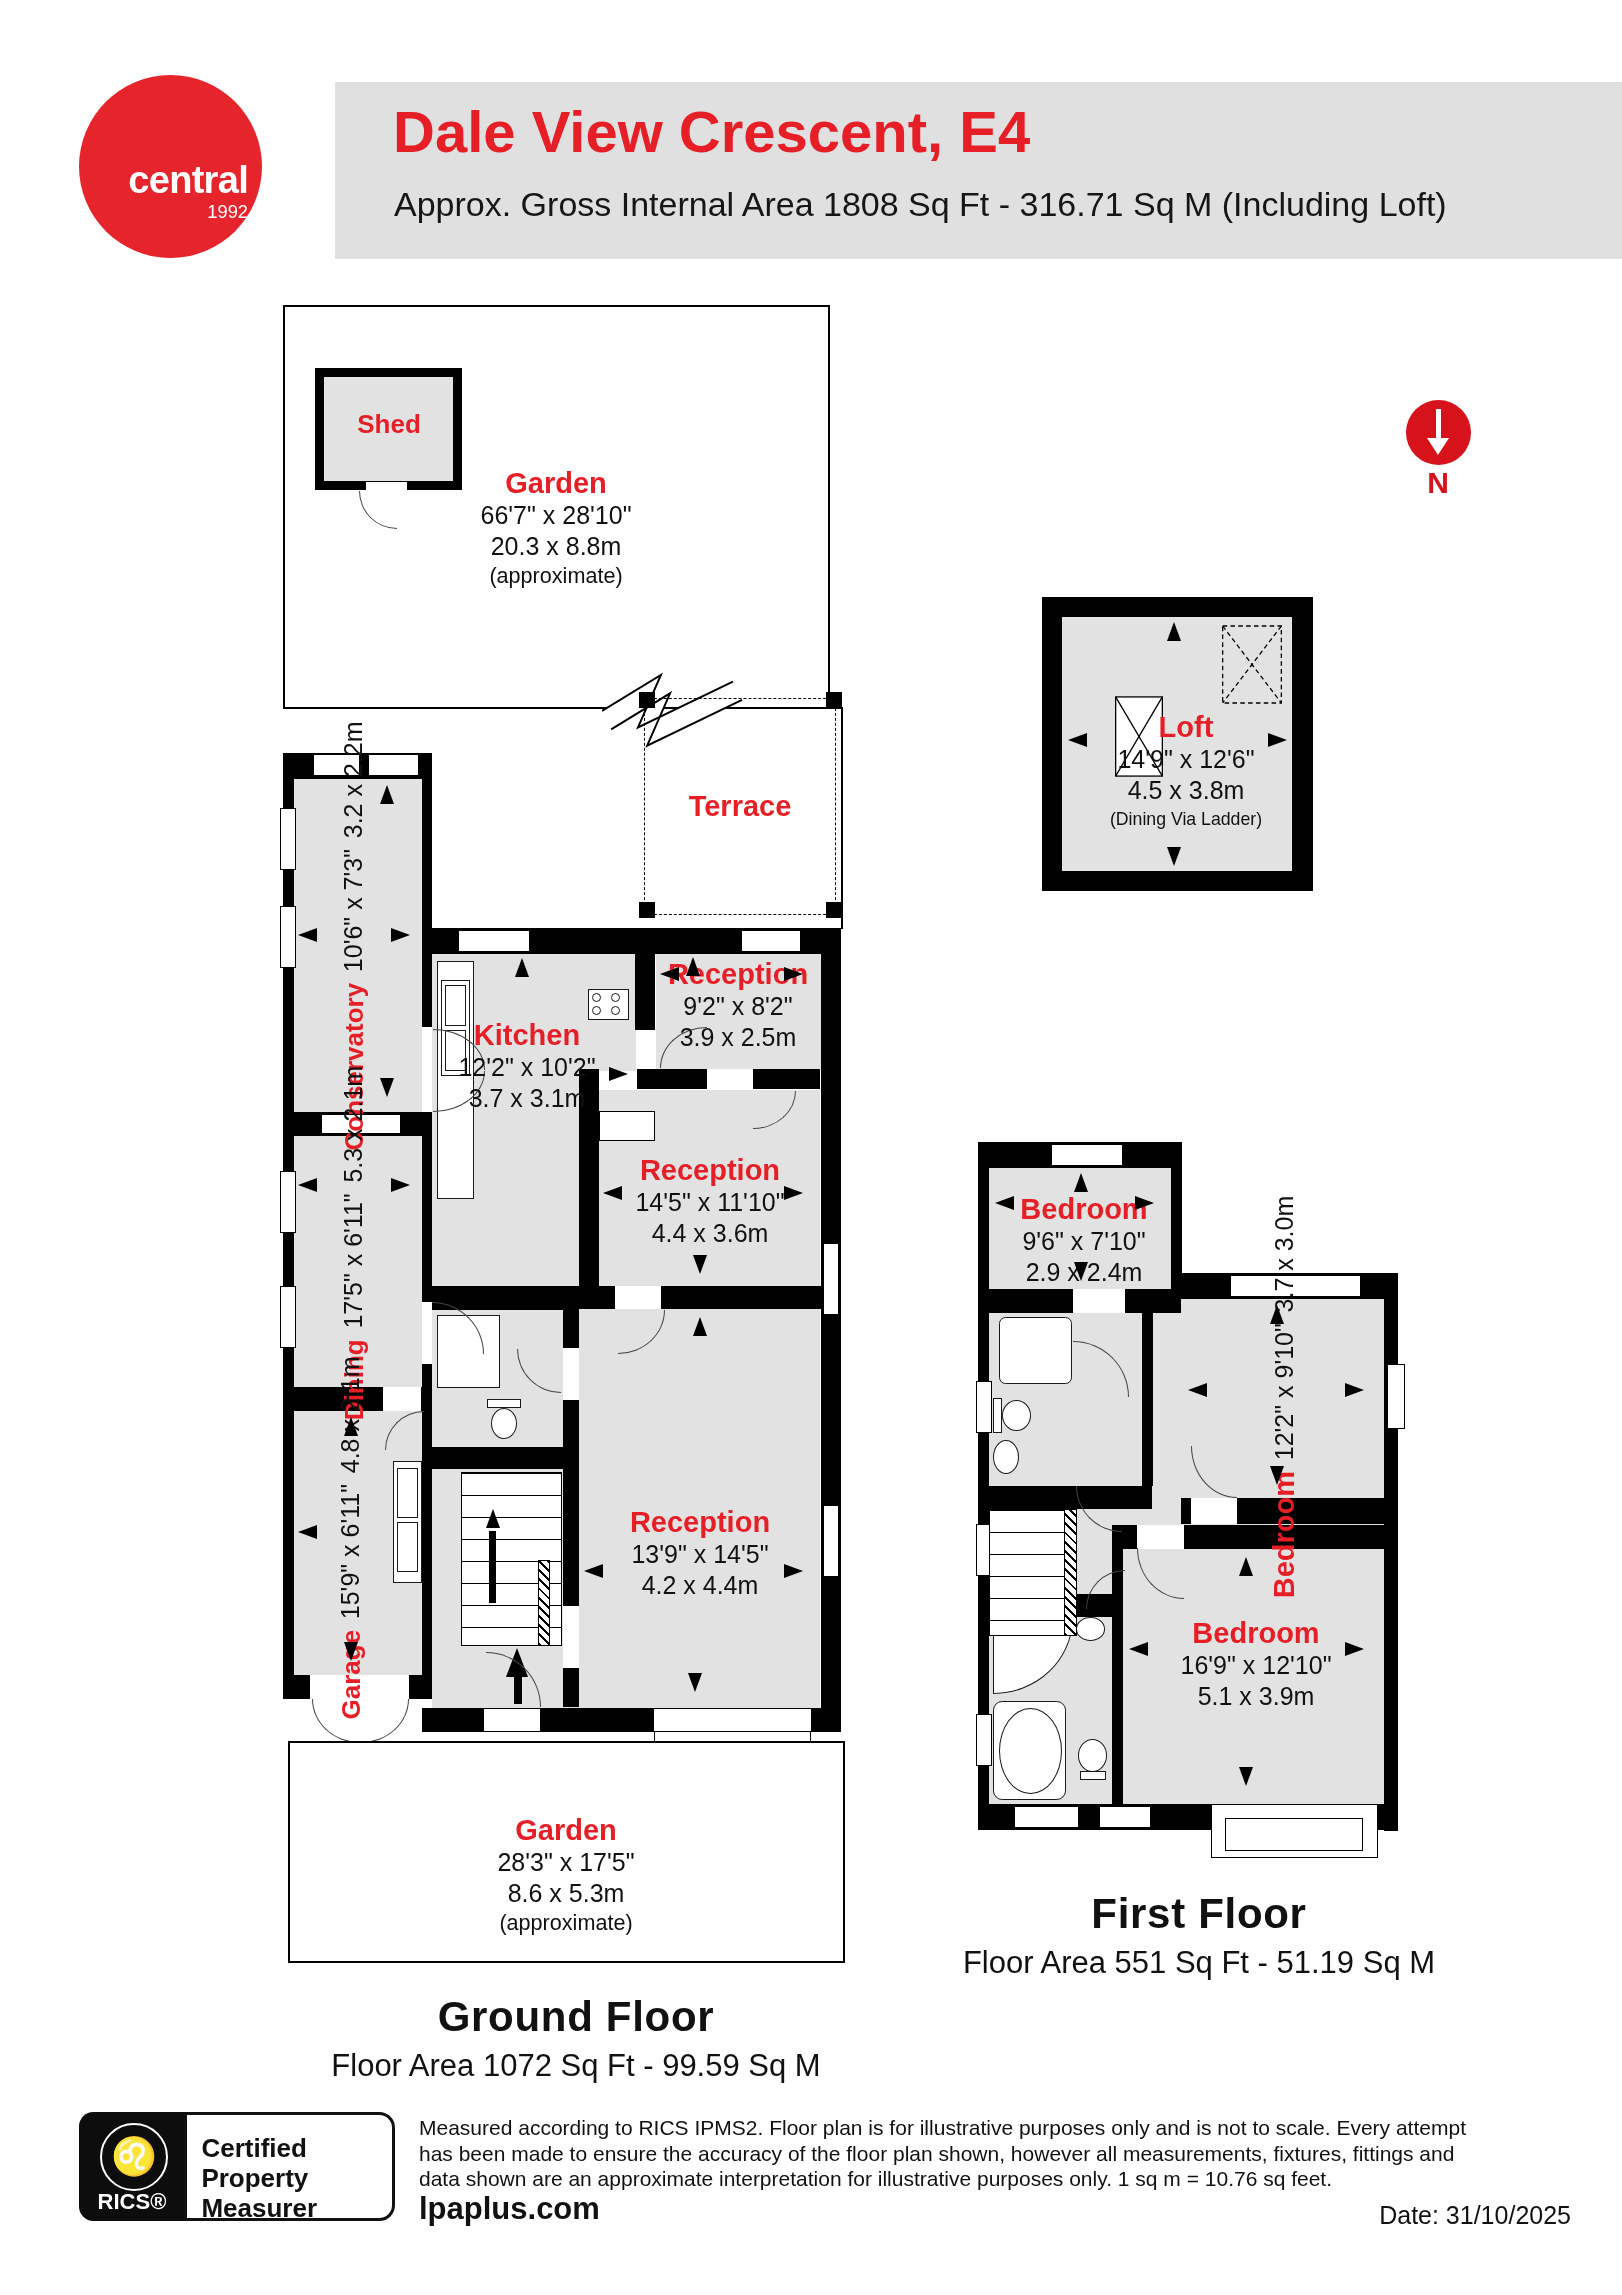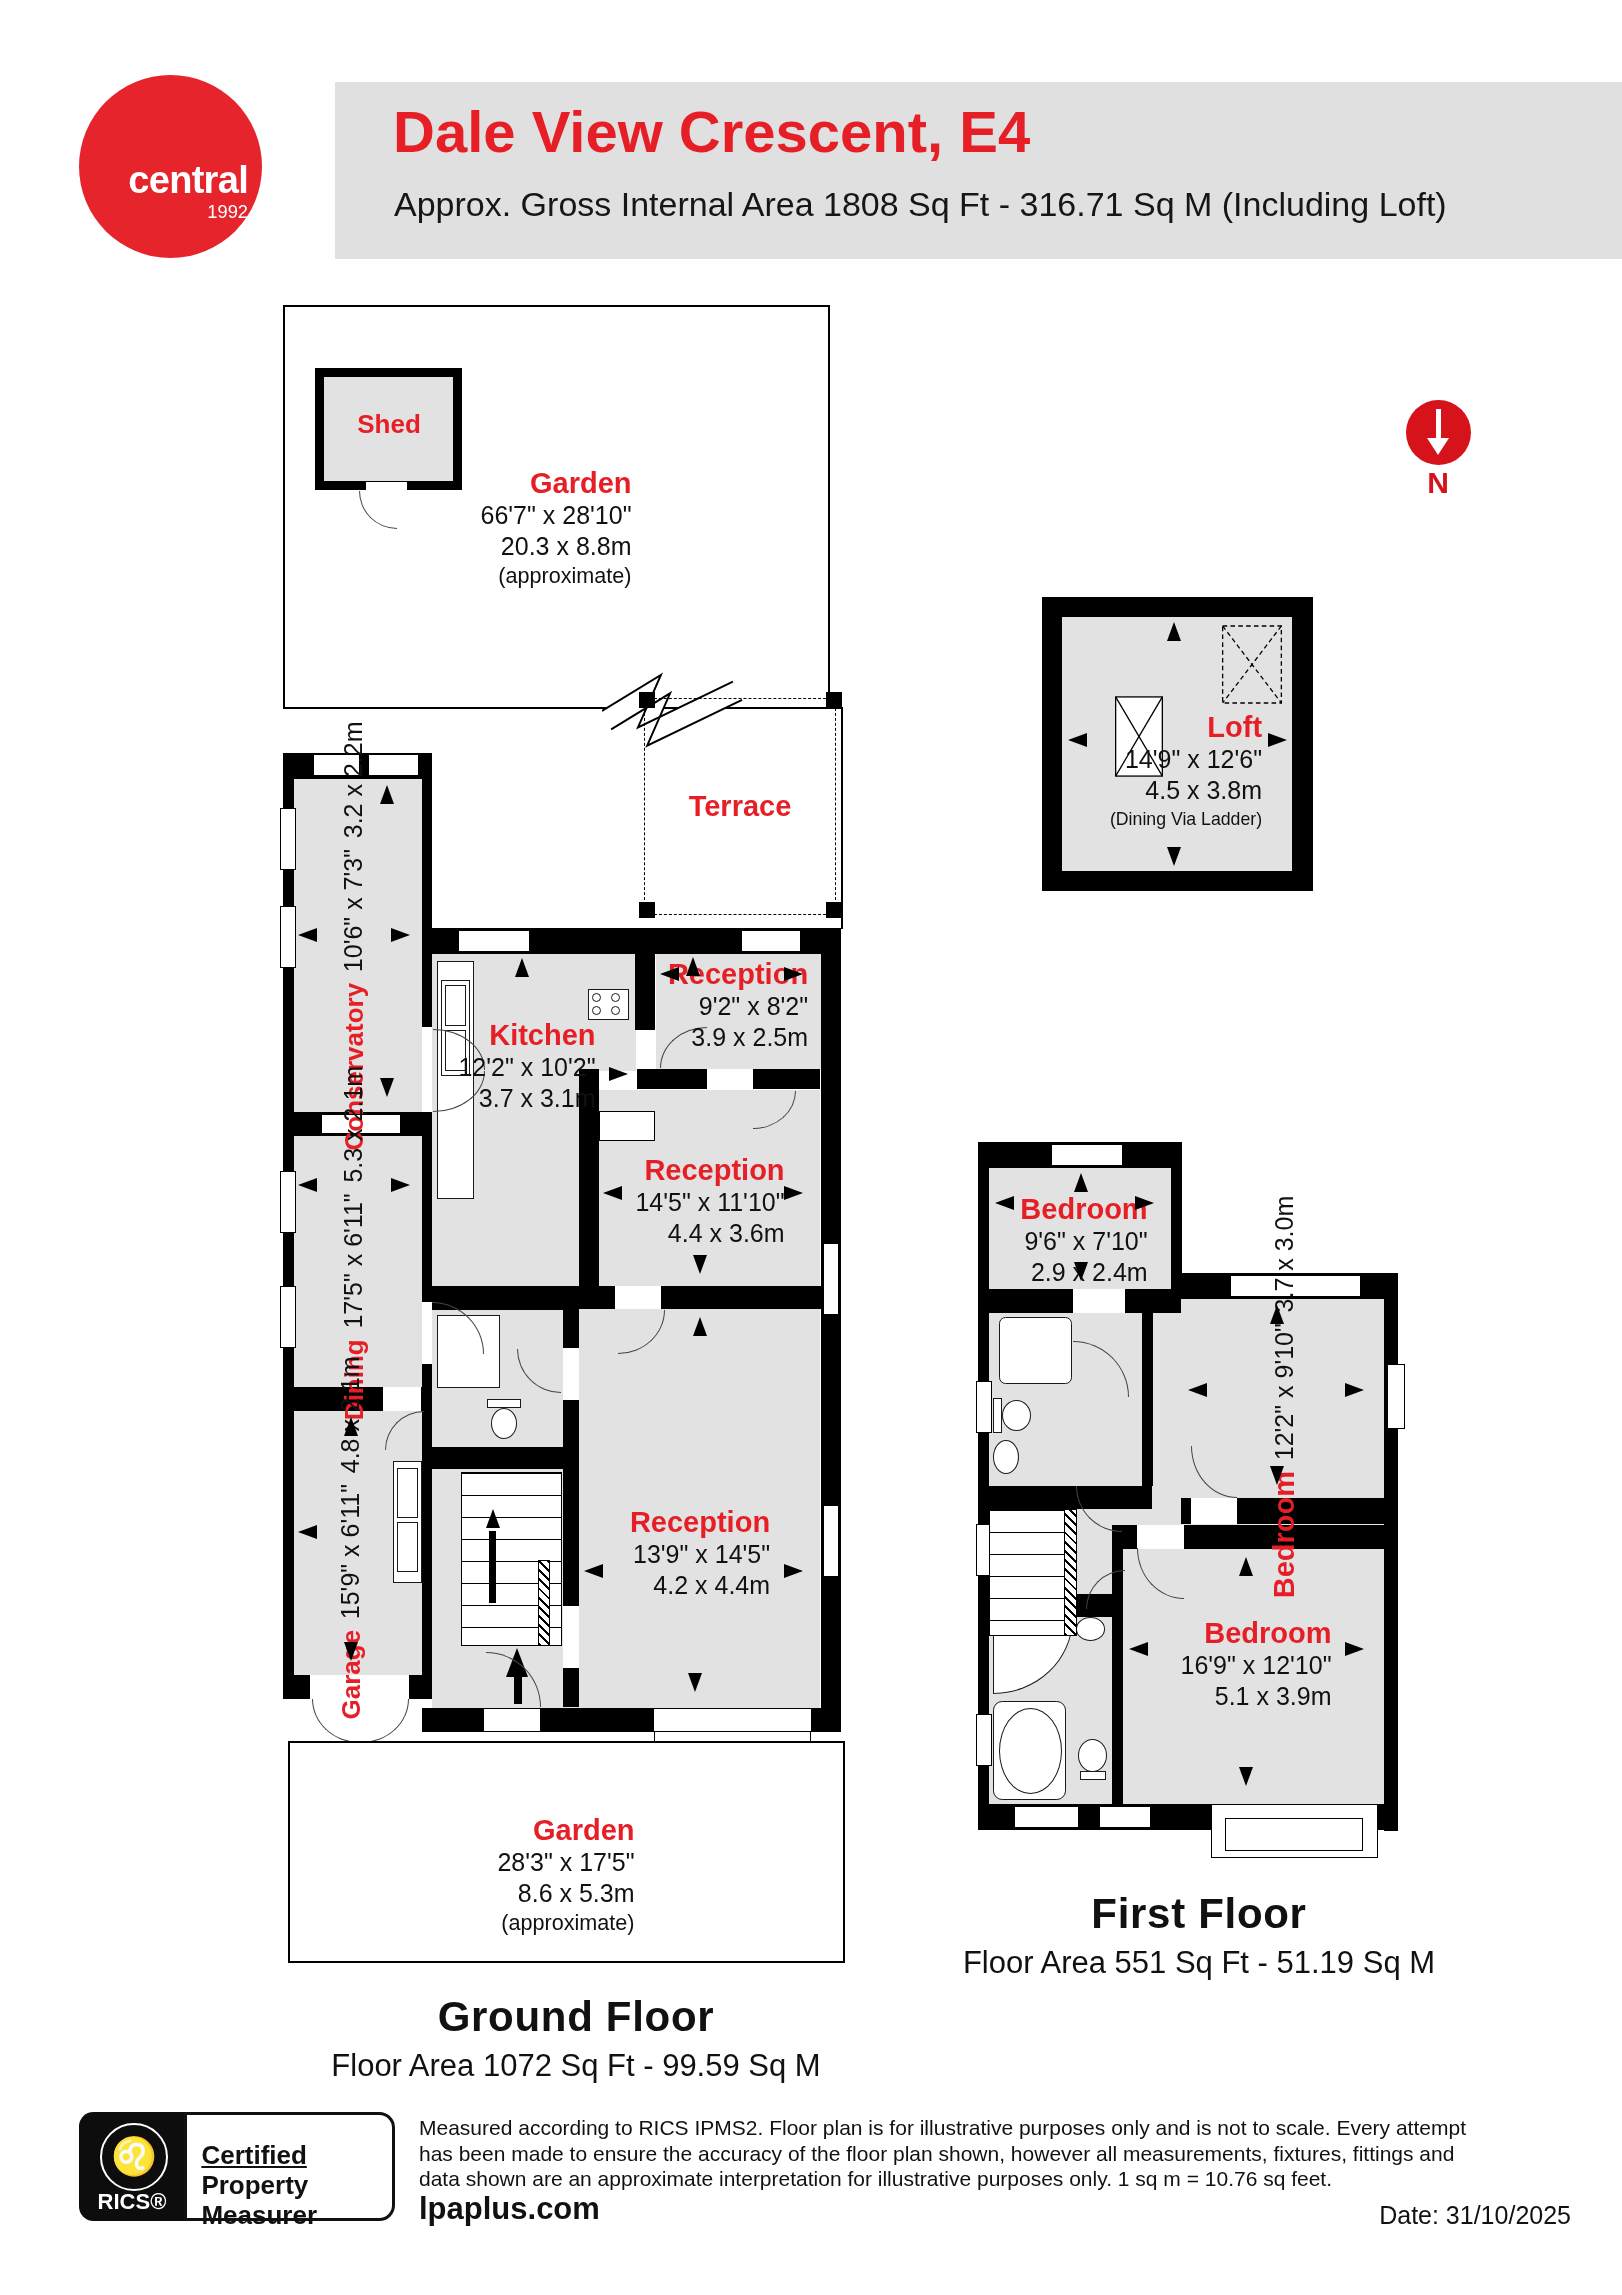--- a/index.html
+++ b/index.html
@@ -6,21 +6,21 @@
   .sheet{position:relative;width:1623px;height:2295px;background:#fff;overflow:hidden;
          font-family:"Liberation Sans",sans-serif;color:#111;}
   .abs{position:absolute;}
   .w{position:absolute;background:#000;}
   .room{position:absolute;background:#e3e2e2;}
   .thin{position:absolute;border:2px solid #000;background:#fff;box-sizing:border-box;}
   .win{position:absolute;background:#fff;border:1.3px solid #000;box-sizing:border-box;}
   .gap{position:absolute;background:#fff;}
   .fix{position:absolute;background:#fff;border:1.3px solid #1a1a1a;box-sizing:border-box;}
   .ell{border-radius:50%;}
-  .lbl{position:absolute;text-align:right;transform:translateX(-50%);white-space:nowrap;}
+  .lbl{position:absolute;text-align:center;transform:translateX(-50%);white-space:nowrap;}
   .vlbl{position:absolute;text-align:center;transform:translate(-50%,-50%) rotate(-90deg);white-space:nowrap;}
   .rname{color:#e61e26;font-weight:bold;font-size:29px;line-height:34px;}
   .rname.sm{font-size:26px;line-height:30px;}
   .rdim{color:#111;font-size:25px;line-height:31px;}
   .rnote{color:#111;font-size:21.6px;line-height:27.5px;}
   .vlbl .rname,.vlbl .rdim{display:inline-block;vertical-align:middle;margin:0 3.9px;}
   .tri{position:absolute;width:0;height:0;}
   .tri-up{border-left:7.2px solid transparent;border-right:7.2px solid transparent;border-bottom:19.6px solid #000;}
   .tri-down{border-left:7.2px solid transparent;border-right:7.2px solid transparent;border-top:19.6px solid #000;}
   .tri-left{border-top:7.2px solid transparent;border-bottom:7.2px solid transparent;border-right:19.6px solid #000;}
@@ -43,21 +43,21 @@
   .logo-word{position:absolute;left:0;top:84px;width:169px;text-align:right;color:#fff;font-weight:bold;font-size:38px;letter-spacing:-0.7px;}
   .logo-year{position:absolute;left:0;top:126px;width:169px;text-align:right;color:#fff;font-size:18.3px;}
   .compass-circle{position:absolute;left:1406px;top:400px;width:65px;height:65px;border-radius:50%;background:#d6121b;}
   .compass-n{position:absolute;left:1412px;top:466px;width:52px;text-align:center;color:#d6121b;font-weight:bold;font-size:30px;}
   .ricswrap{position:absolute;left:79px;top:2112px;width:315px;height:109px;}
   .ricsbox{position:absolute;left:0;top:0;width:106px;height:109px;background:#0d0d0d;border-radius:14.4px 0 0 14.4px;}
   .ricscircle{position:absolute;left:21px;top:10.5px;width:64px;height:64px;border:2px solid #fff;border-radius:50%;color:#fff;font-size:37px;text-align:center;line-height:64px;}
   .ricstext{position:absolute;left:0;top:77px;width:106px;text-align:center;color:#fff;font-weight:bold;font-size:22px;}
   .certbox{position:absolute;left:105px;top:0;width:211px;height:109px;background:#fff;border:3.3px solid #111;border-radius:0 15.7px 15.7px 0;box-sizing:border-box;}
   .certline{margin-left:14.4px;font-weight:bold;font-size:26px;line-height:30px;color:#111;}
-  .certbox .certline:first-child{margin-top:25px;text-decoration:underline;}
+  .certbox .certline:first-child{margin-top:18px;}
   .disc{position:absolute;left:419px;top:2115px;width:1171px;font-size:21px;line-height:25.5px;color:#111;}
   .site{position:absolute;left:419px;top:2191px;font-size:31px;font-weight:bold;color:#111;}
   .datebox{position:absolute;left:1178px;top:2201px;width:393px;text-align:right;font-size:25px;color:#111;}
 </style>
 </head>
 <body>
 
 <div class="sheet">
 
   <div class="hdr-band"></div>

